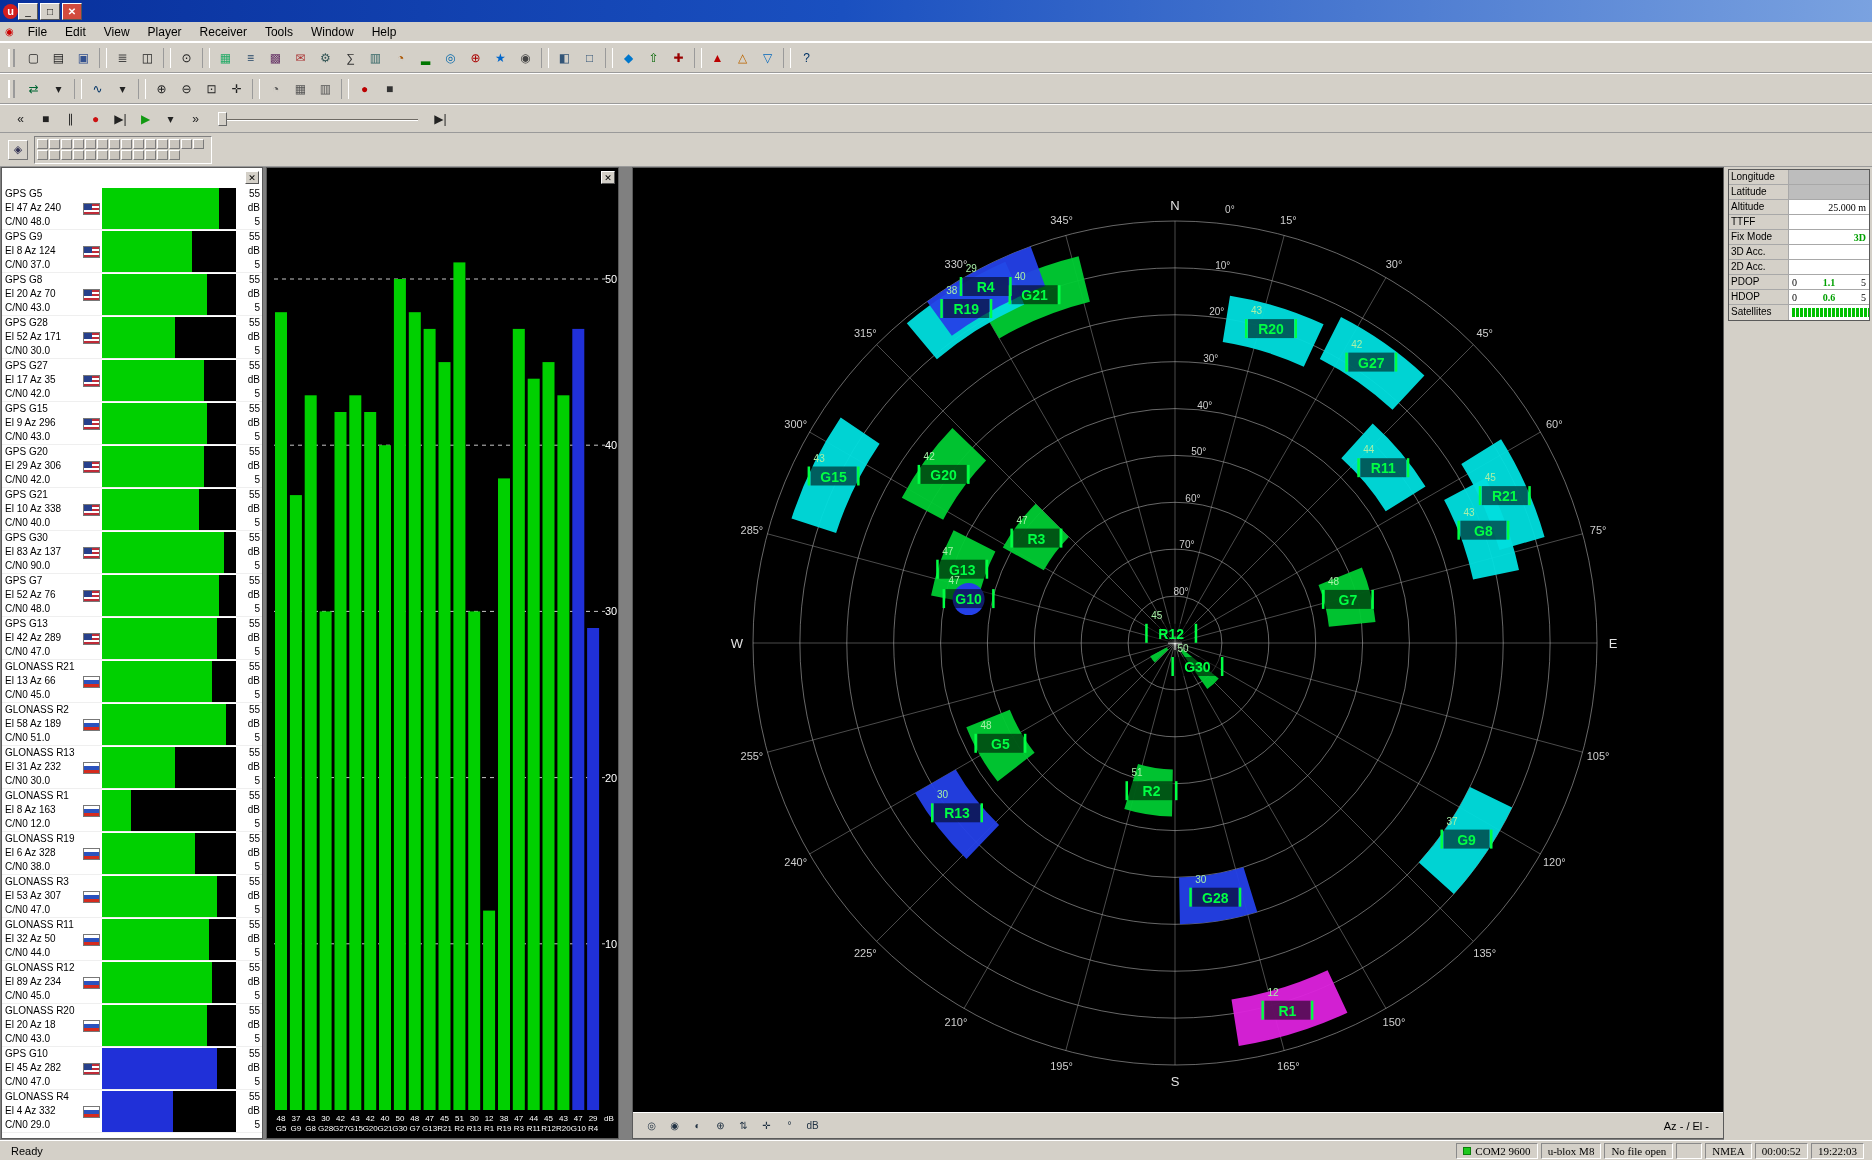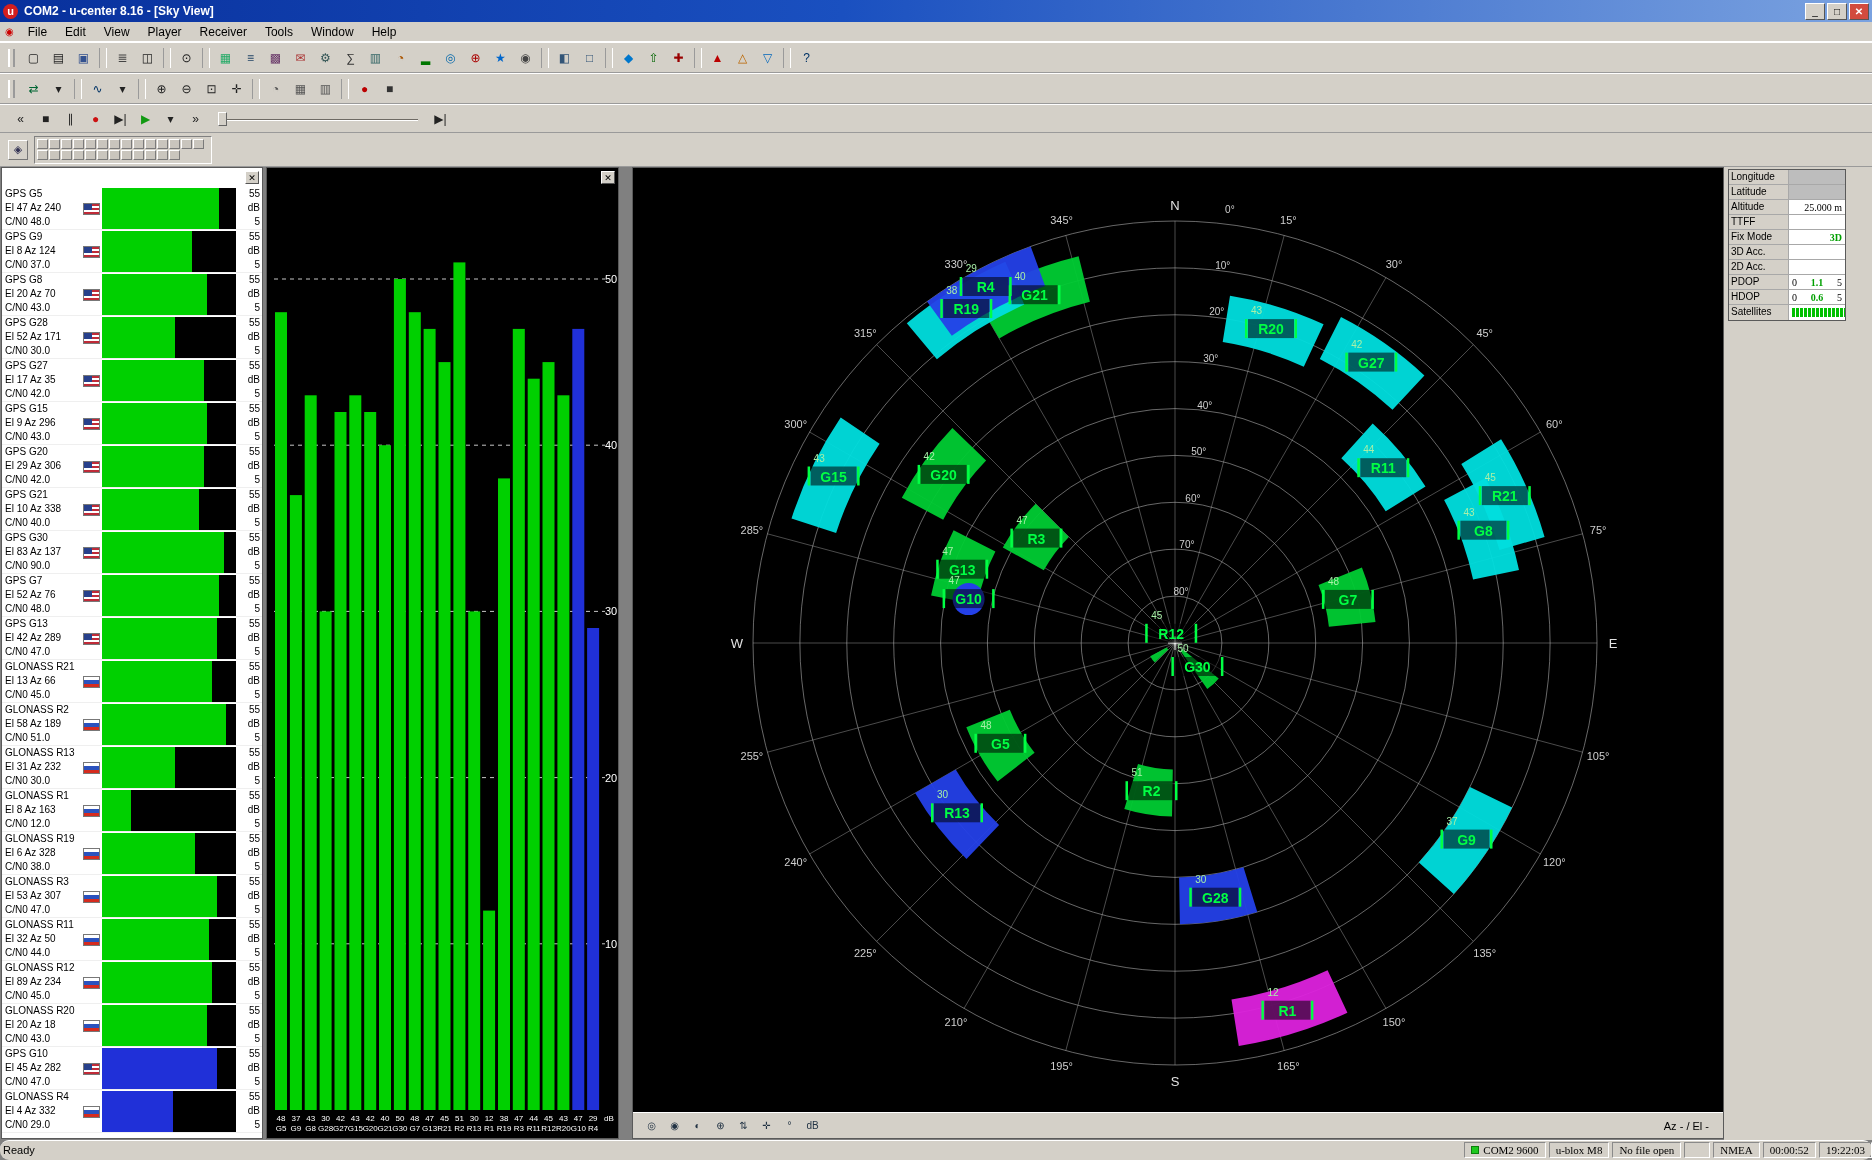--- a/index.html
+++ b/index.html
@@ -64,49 +64,48 @@
   .sat-scale{position:absolute;right:2px;top:0;width:24px;text-align:right;font-size:10px;line-height:14px;}
   #chart-panel{position:absolute;left:266px;top:167px;width:353px;height:972px;background:#000;border:1px solid #5a5a5a;}
   #sky-panel{position:absolute;left:632px;top:167px;width:1092px;height:972px;background:#000;border:1px solid #5a5a5a;}
   #sky-footer{position:absolute;left:0;right:0;bottom:0;height:26px;background:#d4d0c8;border-top:1px solid #fff;
     display:flex;align-items:center;padding:0 8px;gap:2px;}
   .skyfbtn{width:21px;height:20px;background:#d4d0c8;border:1px solid #d4d0c8;font-size:10px;color:#234;
     display:inline-flex;align-items:center;justify-content:center;padding:0;font-family:inherit;}
   .azel{margin-left:auto;font-size:11px;padding-right:6px;}
   svg text{font-family:"Liberation Sans", sans-serif;}
   
-  #info-panel{position:absolute;left:1728px;top:169px;width:118px;background:#0ea5e9;border:1px solid #5a5a5a;}
+  #info-panel{position:absolute;left:1728px;top:169px;width:142px;background:#0ea5e9;border:1px solid #5a5a5a;}
   .inforow{display:flex;height:15px;border-bottom:1px solid #a8a8a8;font-size:10px;align-items:stretch;}
   .inforow:last-child{border-bottom:none;}
   .infolabel{width:60px;padding:1px 2px;background:#d4d0c8;border-right:1px solid #a8a8a8;
     overflow:hidden;white-space:nowrap;flex:0 0 auto;}
   .infoval{flex:1;background:#fff;padding:0 3px;display:flex;align-items:center;justify-content:flex-end;gap:3px;
     overflow:hidden;white-space:nowrap;font-family:Liberation Serif, serif;}
   .infoval.masked{background:#bdbdbd;}
   .infoval.gauge{justify-content:space-between;}
   .gval{color:#00a000;font-weight:bold;}
   .ticks{display:flex;gap:1px;align-items:center;width:100%;}
   .tick{width:3px;height:9px;background:#00c000;flex:0 0 auto;}
   
   #statusbar{position:absolute;left:0;bottom:0;width:100%;height:20px;background:#d4d0c8;display:flex;
-    padding:1px 0;gap:3px;border-top:1px solid #fff;font-size:11px;border-radius:9px;}
+    align-items:center;padding:1px 8px;gap:3px;border-top:1px solid #fff;font-size:11px;}
   .seg{height:16px;border:1px solid;border-color:#8a8a8a #fff #fff #8a8a8a;padding:0 6px;display:flex;
     align-items:center;gap:4px;white-space:nowrap;}
   .seg.ready{border:none;padding-left:3px;}
   .spacer{flex:1;}
   .led{width:8px;height:8px;background:#1ec81e;border:1px solid #0a800a;flex:0 0 auto;}
 </style>
 </head>
 <body>
 
 <div id="app">
 
   <div class="titlebar">
     <span class="app-icon">u</span>
-    <span class="title">COM2 - u-center 8.16 - [Sky View]</span>
     <span class="winbtns">
       <button class="winbtn">_</button>
       <button class="winbtn">□</button>
       <button class="winbtn close">✕</button>
     </span>
   </div>
 
   <div class="menubar">
     <span class="menu-doc">◉</span>
     <span id="menu-items" style="display:flex;">

